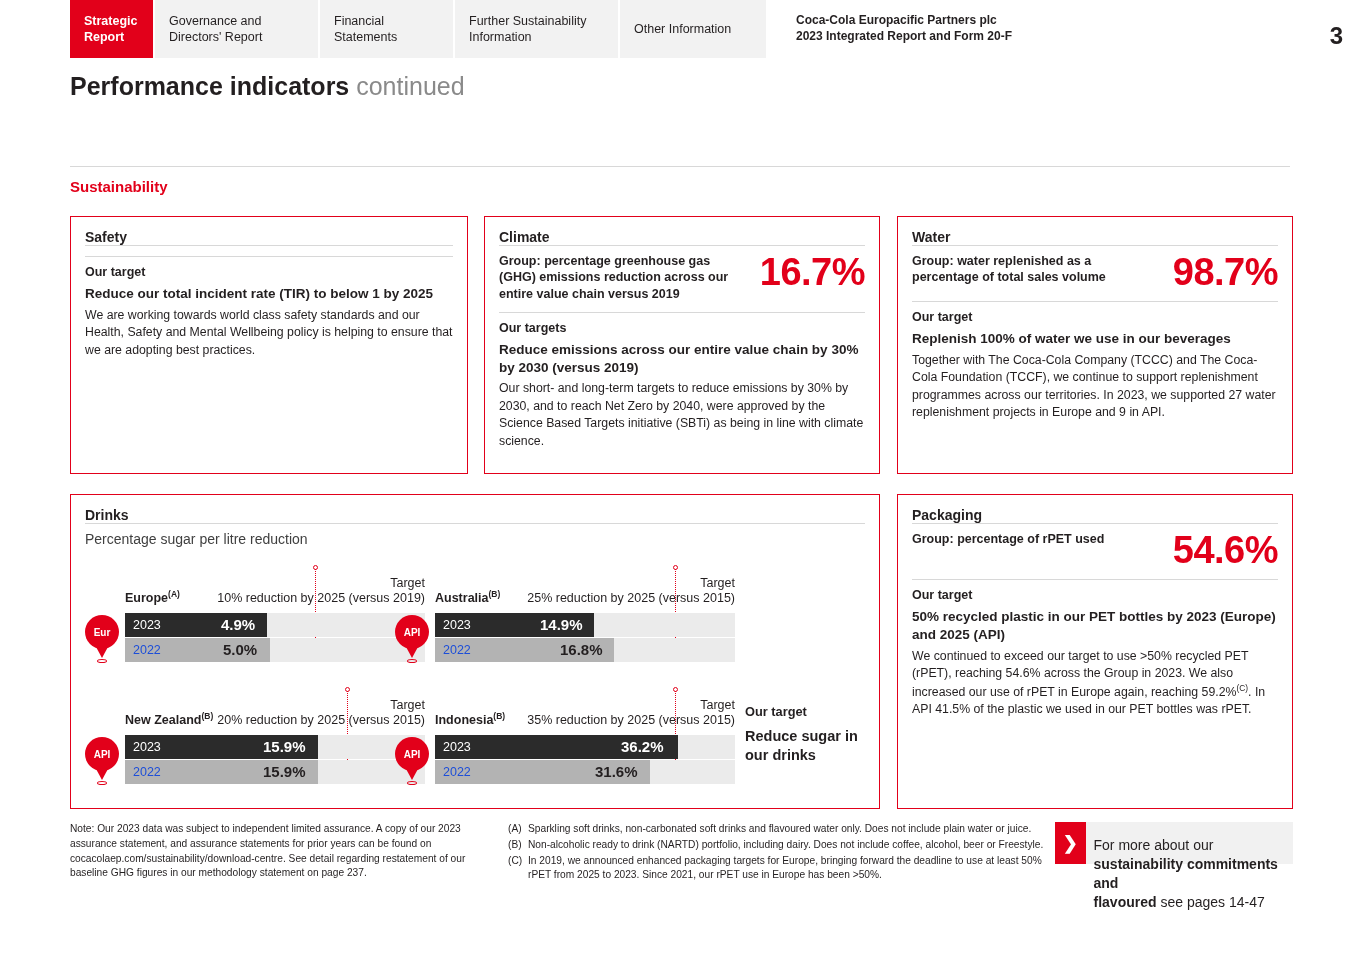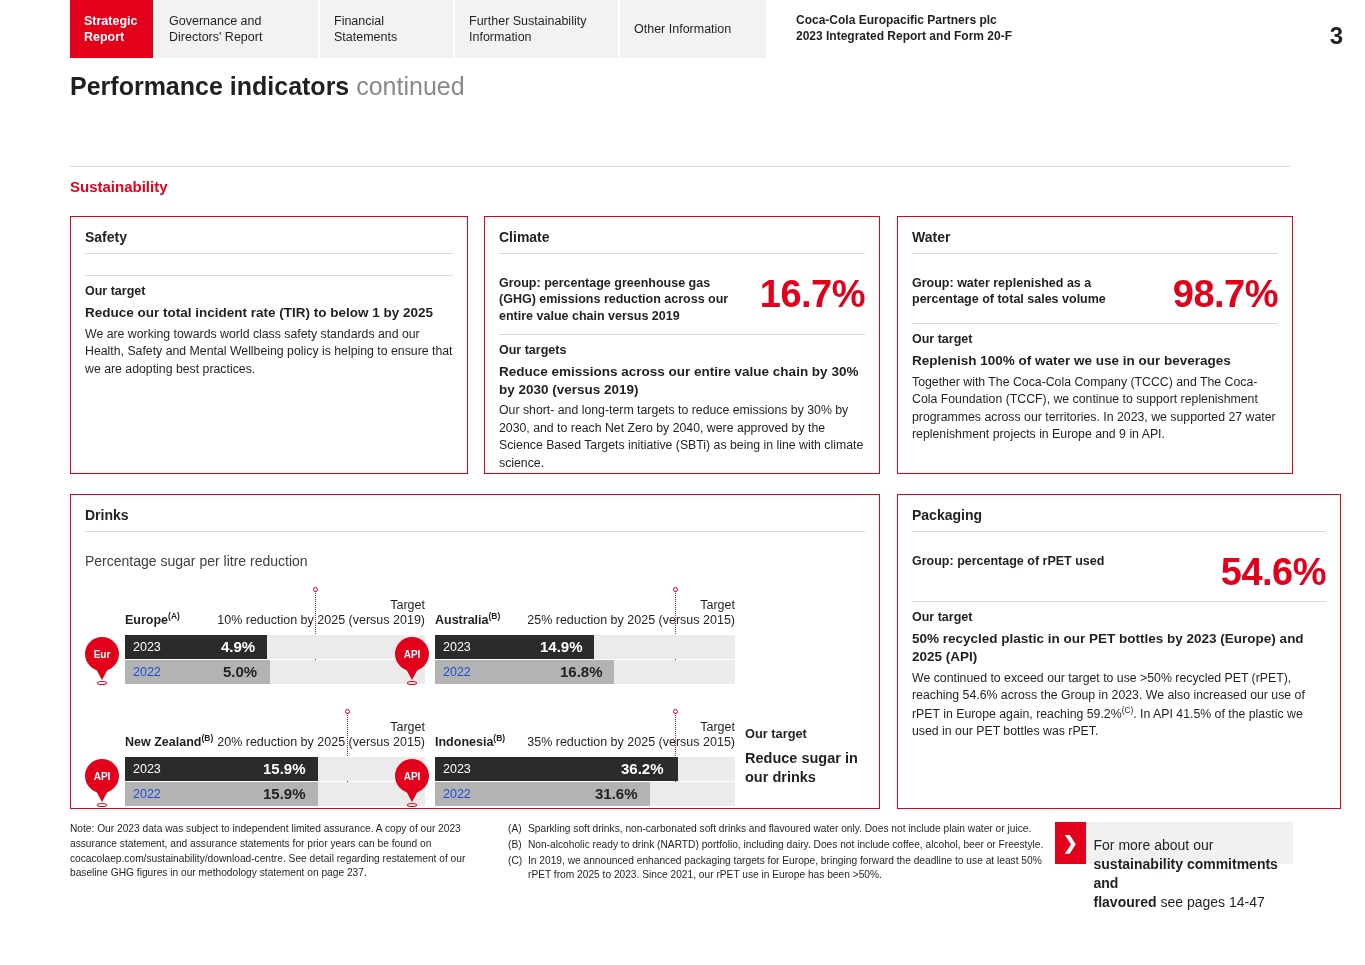--- a/index.html
+++ b/index.html
@@ -63,22 +63,22 @@
 
   
   .card {
     position: absolute;
     border: 1px solid #e2001a;
     background: #ffffff;
   }
   .card-inner { padding: 12px 14px; }
   .card-head {
     font-size: 14px; font-weight: bold; color: #231f20;
-    padding-bottom: 8px; border-bottom: 1px solid #d8d8d8;
-    margin-bottom: 21px;
+    border-bottom: 1px solid #d8d8d8;
+    margin-bottom: 7px;
   }
   .kpi-row { display: flex; align-items: flex-start; justify-content: space-between; }
   .kpi-label {
     font-size: 12.5px; font-weight: bold; line-height: 1.3; color: #231f20;
     max-width: 250px;
   }
   .kpi-sub { font-weight: normal; }
   .kpi-value {
     font-size: 38px; font-weight: bold; color: #e2001a;
     line-height: 1; white-space: nowrap; padding-left: 8px;
@@ -87,21 +87,21 @@
   .divider { height: 1px; background: #d8d8d8; margin: 10px 0 8px 0; }
   .target-label { font-size: 12.5px; font-weight: bold; margin-bottom: 6px; }
   .target-head { font-size: 13.5px; font-weight: bold; line-height: 1.32; margin-bottom: 4px; }
   .target-body { font-size: 12.3px; line-height: 1.42; color: #231f20; }
 
   
   #card-safety   { left: 70px;  top: 216px; width: 398px; height: 258px; }
   #card-climate  { left: 484px; top: 216px; width: 396px; height: 258px; }
   #card-water    { left: 897px; top: 216px; width: 396px; height: 258px; }
   #card-drinks   { left: 70px;  top: 494px; width: 810px; height: 315px; }
-  #card-packaging{ left: 897px; top: 494px; width: 444px; height: 315px; }
+  #card-packaging{ left: 897px; top: 494px; width: 396px; height: 315px; }
 
   
   .drinks-sub { font-size: 14px; color: #3f3f3f; margin-bottom: 12px; }
   .chart-grid { position: relative; height: 225px; }
   .chart-block { position: absolute; width: 300px; }
   .cb-1 { left: 40px;  top: 0; }
   .cb-2 { left: 350px; top: 0; }
   .cb-3 { left: 40px;  top: 122px; }
   .cb-4 { left: 350px; top: 122px; }
 

